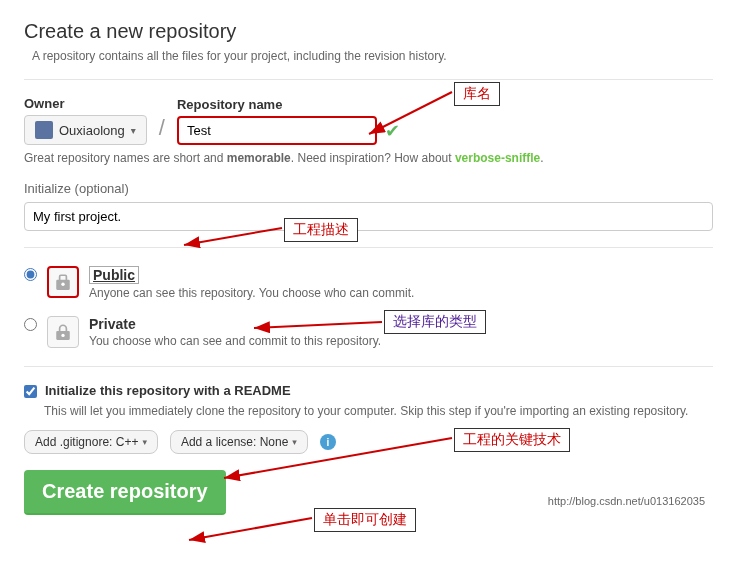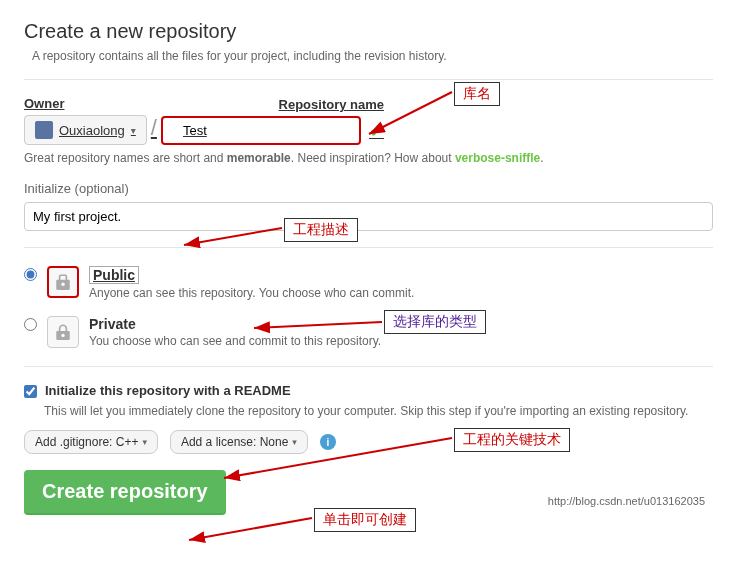--- a/index.html
+++ b/index.html
@@ -26,39 +26,38 @@
       margin-left: 8px;
     }
     hr {
       border: none;
       border-top: 1px solid #e5e5e5;
       margin-bottom: 16px;
     }
     .form-row {
       display: flex;
       align-items: center;
+      gap: 8px;
       margin-bottom: 8px;
-      text-decoration: underline;
     }
     .field-label {
       font-weight: 600;
       font-size: 13px;
       margin-bottom: 6px;
       display: block;
     }
     .owner-section {
       display: flex;
       flex-direction: column;
     }
     .owner-section .field-label { margin-bottom: 4px; }
     .repo-section {
       display: flex;
       flex-direction: column;
       position: relative;
-      align-items: flex-end;
     }
     .repo-section .field-label { margin-bottom: 4px; }
     .owner-btn {
       display: flex;
       align-items: center;
       gap: 6px;
       border: 1px solid #ccc;
       border-radius: 4px;
       padding: 5px 10px;
       background: #f5f5f5;
@@ -85,21 +84,21 @@
       margin-bottom: 4px;
     }
     .repo-name-wrapper {
       position: relative;
       display: flex;
       align-items: center;
     }
     .repo-name-input {
       border: 1px solid #4a9fd4;
       border-radius: 4px;
-      padding: 5px 30px 5px 20px;
+      padding: 5px 30px 5px 8px;
       font-size: 13px;
       width: 200px;
       outline: none;
     }
     .check-icon {
       color: #5cb85c;
       font-size: 18px;
       margin-left: 8px;
     }
     .suggestion-text {

